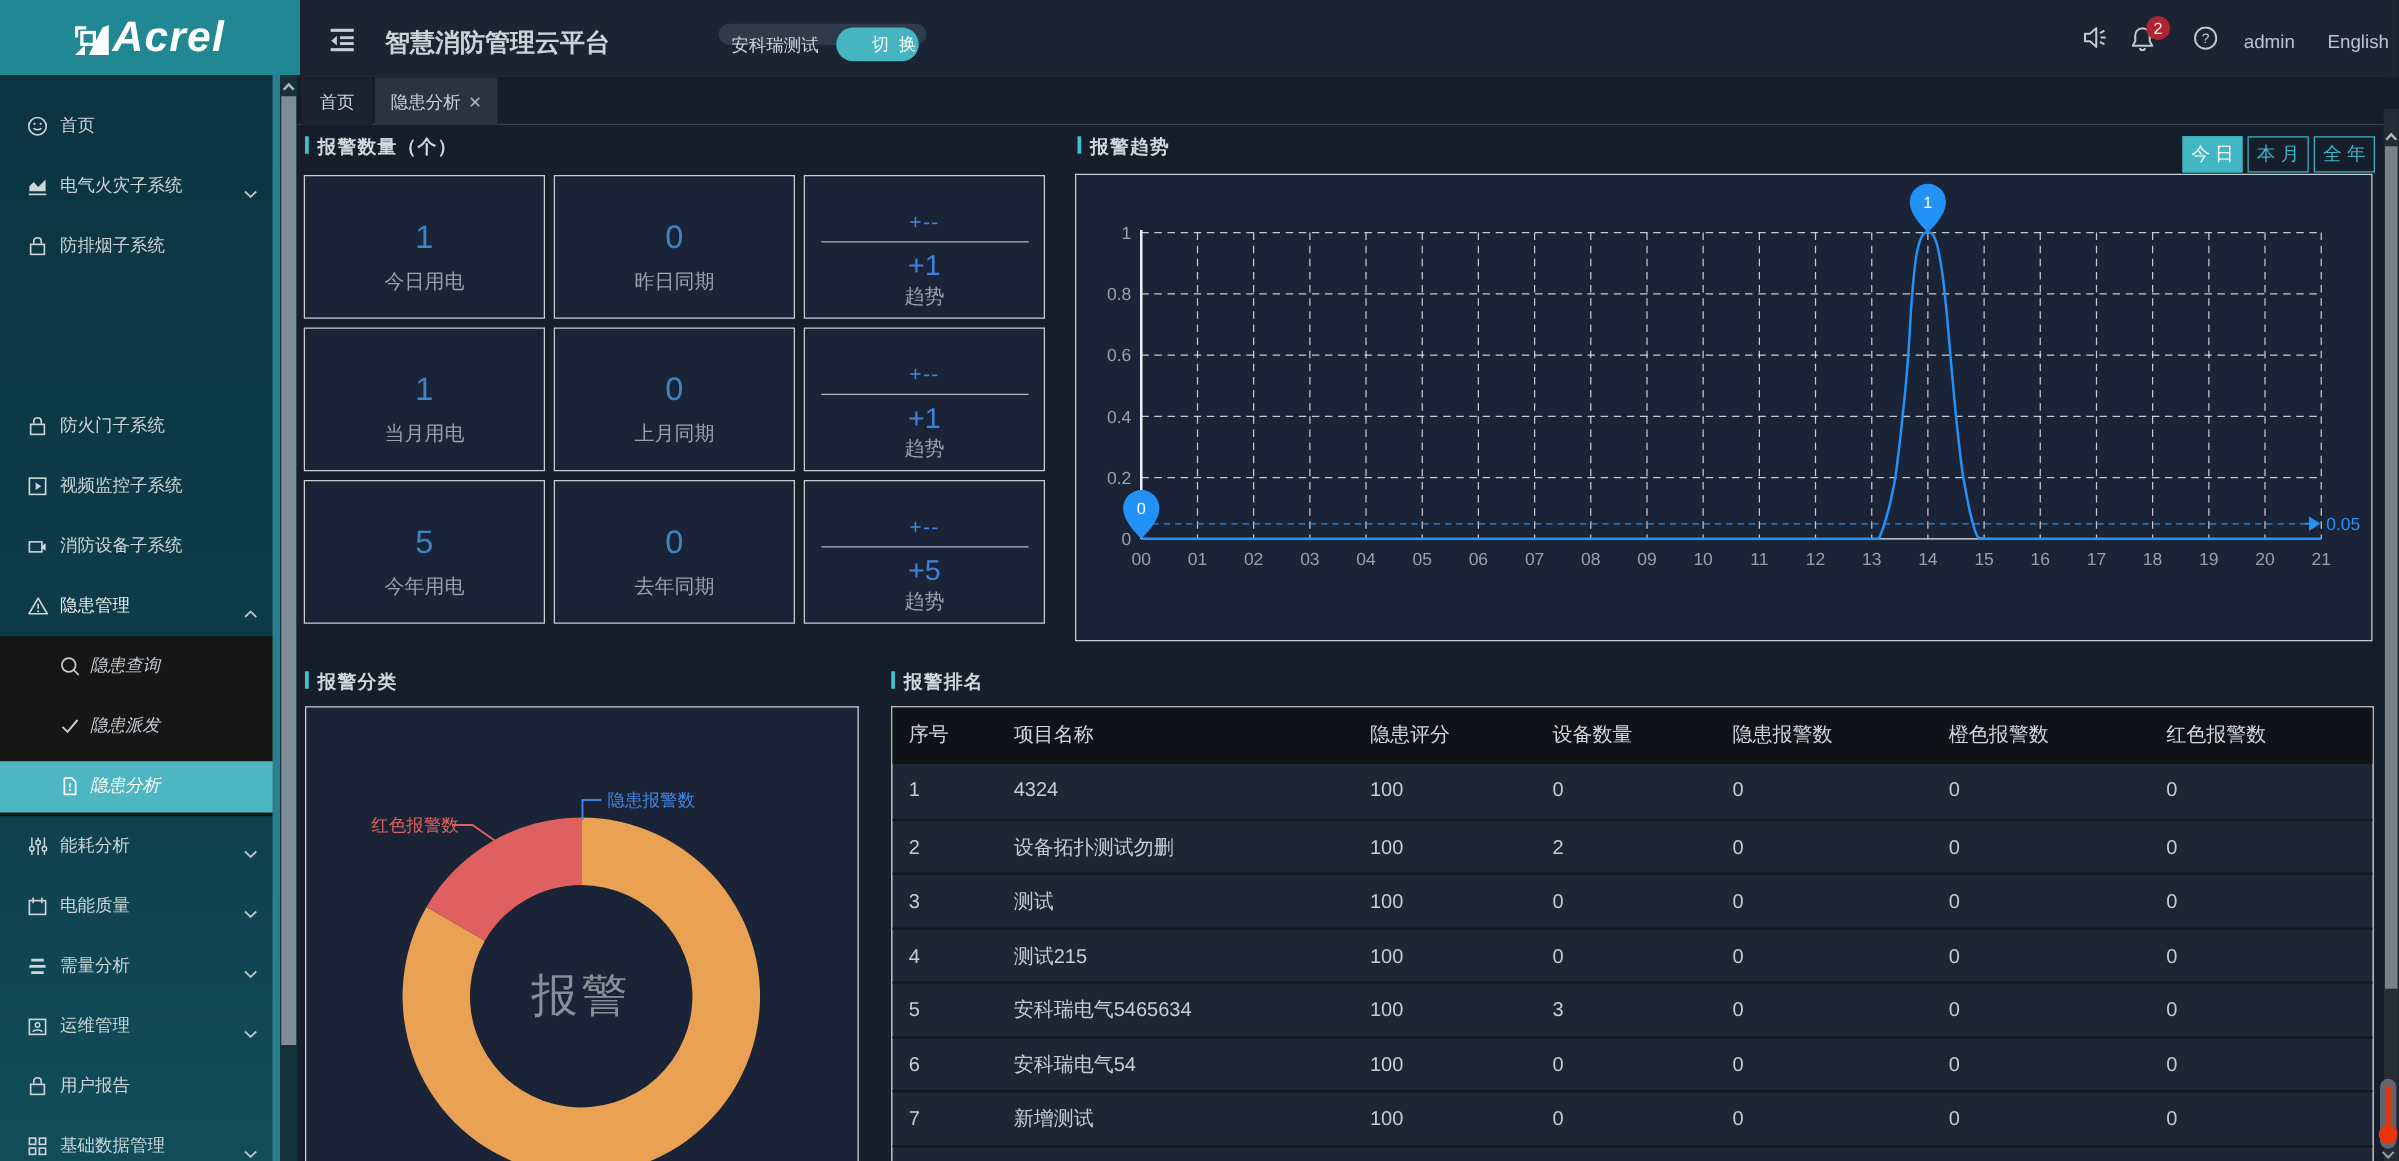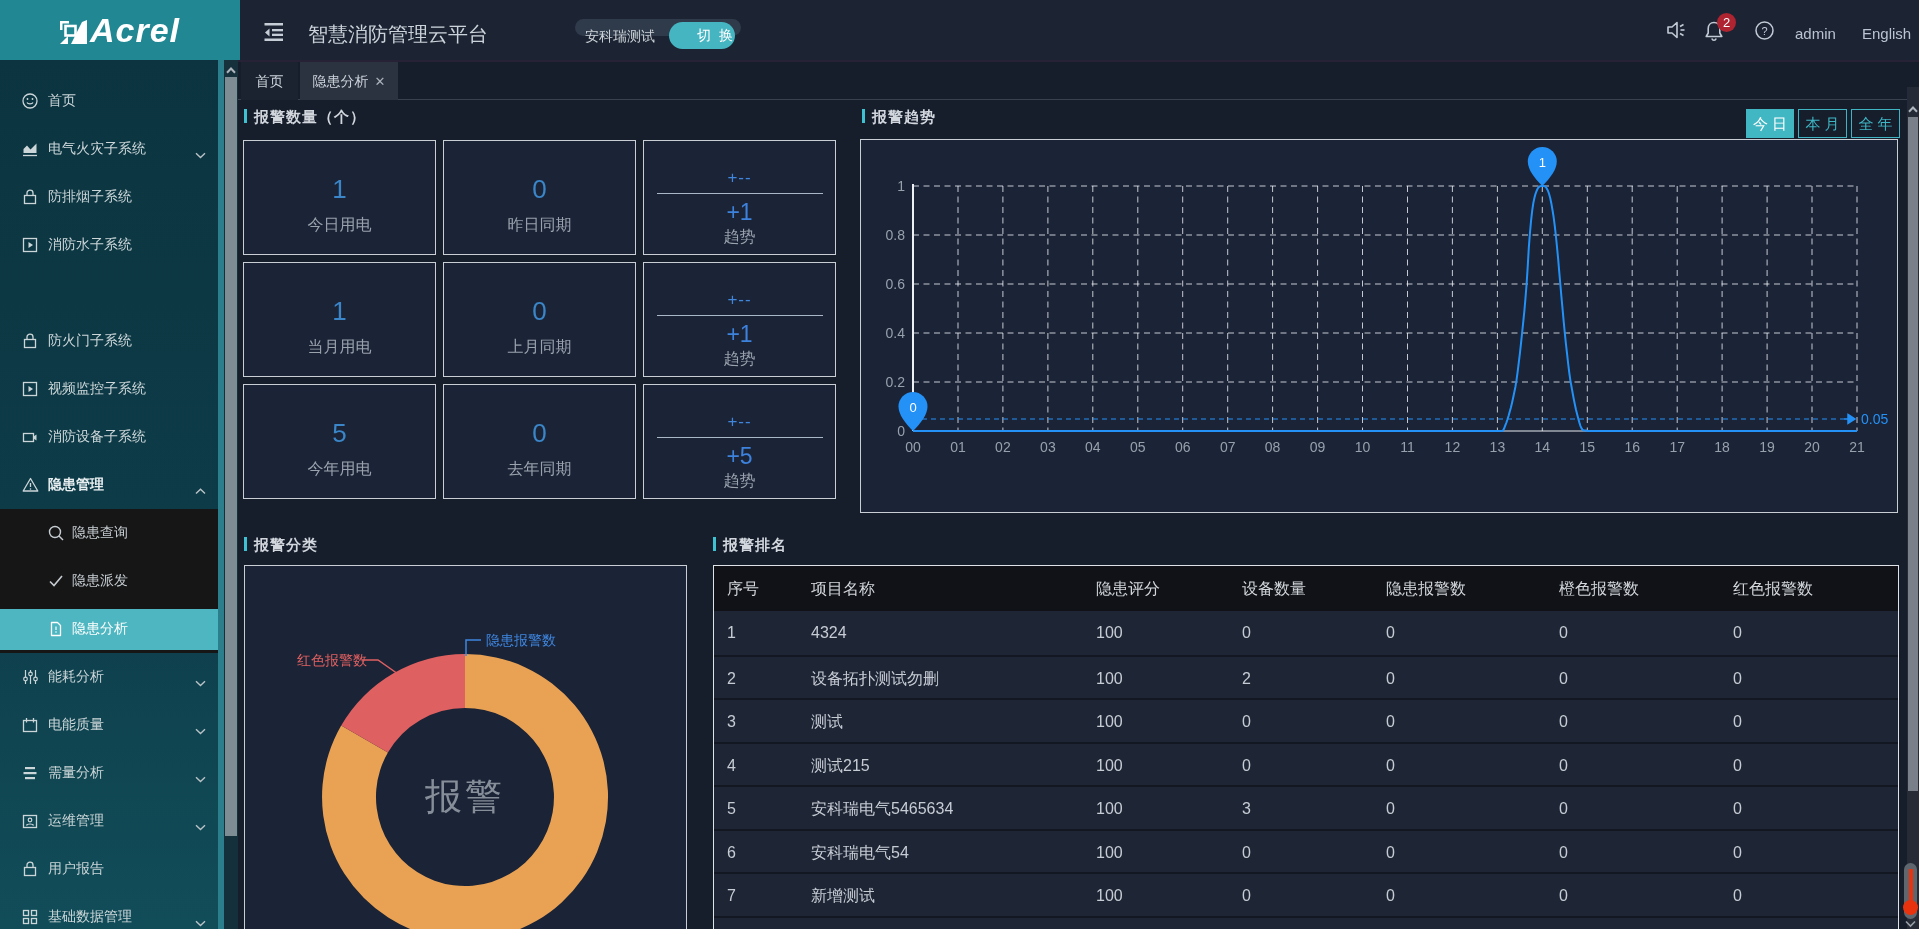--- a/index.html
+++ b/index.html
@@ -2,42 +2,42 @@
 <html><head>
 <meta charset="utf-8">
 <style>
 * { margin:0; padding:0; box-sizing:border-box; }
 html,body { width:1919px; height:929px; overflow:hidden; background:#161d2b; font-family:"Liberation Sans", sans-serif; }
 .abs { position:absolute; }
 
 #header { position:absolute; left:0; top:0; width:1919px; height:60px; background:#1c2433; }
 #logo { position:absolute; left:0; top:0; width:240px; height:60px; background:#208793; }
 #logoTxt { position:absolute; left:90px; top:11px; color:#fff; font-size:34px; font-weight:bold; font-style:italic; letter-spacing:1px; }
-#hTitle { position:absolute; left:308px; top:21px; color:#ccd2da; font-size:20px; font-weight:normal; }
+#hTitle { position:absolute; left:308px; top:21px; color:#ccd2da; font-size:20px; font-weight:bold; }
 #pill { position:absolute; left:575px; top:19px; width:166px; height:17px; background:#2f3a4a; border-radius:17px; }
 #pill .nm { position:absolute; left:10px; top:9px; font-size:14px; color:#cfd5da; }
 #pill .sw { position:absolute; left:94px; top:3px; width:66px; height:27px; background:#45b5c1; border-radius:14px; color:#fff; font-size:14px; text-align:right; line-height:27px; letter-spacing:2px; }
 .hIco { position:absolute; top:21px; }
 #adminTxt { position:absolute; left:1795px; top:25px; color:#b9c3d2; font-size:15px; }
 #engTxt { position:absolute; left:1862px; top:25px; color:#b9c3d2; font-size:15px; }
 #badge { position:absolute; left:1717px; top:13px; width:19px; height:19px; background:#ae2430; border-radius:50%; color:#fff; font-size:13px; text-align:center; line-height:19px; }
 
 #sidebar { position:absolute; left:0; top:60px; width:224px; height:869px; background:linear-gradient(180deg,#0b3440 0%,#0d3c48 55%,#114d59 100%); }
 #sideEdge { position:absolute; left:218px; top:60px; width:6px; height:869px; background:#2b7e8b; }
 #sideScroll { position:absolute; left:224px; top:60px; width:14px; height:869px; background:#13303b; }
 #sideScroll .arr { position:absolute; left:0; top:0; width:14px; height:17px; background:#16303c; }
 #sideScroll .thumb { position:absolute; left:1px; top:17px; width:12px; height:759px; background:#7e8d93; }
 .mi { position:absolute; left:0; width:224px; height:48px; color:#ccd6d9; font-size:14px; }
 .mi .txt { position:absolute; left:48px; top:15px; }
 .mi svg { position:absolute; left:22px; top:16px; }
 .mi .chev { position:absolute; right:18px; top:21px; width:11px; height:7px; }
 .mi .chev svg { position:static; }
 #submenu { position:absolute; left:0; width:224px; background:#161616; }
 .smi { position:absolute; left:0; width:224px; height:48px; color:#c6cdd2; font-size:14px; }
-.smi .txt { position:absolute; left:72px; top:15px; }
+.smi .txt { position:absolute; left:72px; top:15px;font-style:italic; }
 .smi svg { position:absolute; left:48px; top:16px; }
 .smi.sel { background:#4db6c1; color:#fff; }
 
 #content { position:absolute; left:238px; top:60px; width:1669px; height:869px; background:#161d2b; }
 #topline { position:absolute; left:238px; top:60px; width:1681px; height:2px; background:#272236; }
 #tabbar { position:absolute; left:238px; top:62px; width:1669px; height:38px; background:#161d2b; border-bottom:1px solid #3a414d; }
 .tab { position:absolute; top:0; height:38px; font-size:14px; color:#cdd4dc; text-align:center; }
 #tab1 { left:3px; width:57px; background:#1b2330; line-height:38px; }
 #tab2 { left:62px; width:98px; background:#2b3240; line-height:38px; }
 #tab2 .x { color:#aab2bc; font-size:13px; margin-left:6px; }
@@ -130,27 +130,20 @@
           <path d="M1 1.2 L5.5 5.6 L10 1.2" fill="none" stroke="#b9c3c7" stroke-width="1.4"></path>
         </svg></span>
     </div>
   <div class="mi" style="top:113px">
     <svg width="16" height="16" viewBox="0 0 16 16">
         <rect x="2.5" y="6.5" width="11" height="8" fill="none" stroke="#ccd6d9" stroke-width="1.3"></rect>
         <path d="M5 6 L5 4 C5 2.3 6.3 1.2 8 1.2 C9.7 1.2 11 2.3 11 4 L11 6" fill="none" stroke="#ccd6d9" stroke-width="1.3"></path>
       </svg>
     <span class="txt">防排烟子系统</span>
     </div>
-  <div class="mi" style="top:161px">
-    <svg width="16" height="16" viewBox="0 0 16 16">
-        <rect x="1.5" y="1.5" width="13" height="13" fill="none" stroke="#ccd6d9" stroke-width="1.3"></rect>
-        <path d="M6.5 5 L11 8 L6.5 11 Z" fill="#ccd6d9"></path>
-      </svg>
-    <span class="txt">消防水子系统</span>
-    </div>
   <div class="mi" style="top:257px">
     <svg width="16" height="16" viewBox="0 0 16 16">
         <rect x="2.5" y="6.5" width="11" height="8" fill="none" stroke="#ccd6d9" stroke-width="1.3"></rect>
         <path d="M5 6 L5 4 C5 2.3 6.3 1.2 8 1.2 C9.7 1.2 11 2.3 11 4 L11 6" fill="none" stroke="#ccd6d9" stroke-width="1.3"></path>
       </svg>
     <span class="txt">防火门子系统</span>
     </div>
   <div class="mi" style="top:305px">
     <svg width="16" height="16" viewBox="0 0 16 16">
         <rect x="1.5" y="1.5" width="13" height="13" fill="none" stroke="#ccd6d9" stroke-width="1.3"></rect>
@@ -164,21 +157,21 @@
         <path d="M11.5 7.5 L14.5 5.5 L14.5 11.5 L11.5 9.5 Z" fill="#ccd6d9"></path>
       </svg>
     <span class="txt">消防设备子系统</span>
     </div>
   <div class="mi" style="top:401px">
     <svg width="17" height="16" viewBox="0 0 17 16">
         <path d="M8.5 1.5 L15.8 14 L1.2 14 Z" fill="none" stroke="#ccd6d9" stroke-width="1.3" stroke-linejoin="round"></path>
         <line x1="8.5" y1="6" x2="8.5" y2="10" stroke="#ccd6d9" stroke-width="1.3"></line>
         <circle cx="8.5" cy="12" r="0.8" fill="#ccd6d9"></circle>
       </svg>
-    <span class="txt" style="font-weight:bold;color:#e8eef0">隐患管理</span>
+    <span class="txt" style="font-weight:normal;color:#e8eef0">隐患管理</span>
       <span class="chev"><svg width="11" height="7" viewBox="0 0 11 7">
           <path d="M1 5.6 L5.5 1.2 L10 5.6" fill="none" stroke="#b9c3c7" stroke-width="1.4"></path>
         </svg></span>
     </div>
   <div id="submenu" style="top:449px;height:144px">
     <div class="smi" style="top:0px">
       <svg width="16" height="16" viewBox="0 0 16 16">
           <circle cx="7" cy="7" r="5.5" fill="none" stroke="#c6cdd2" stroke-width="1.4"></circle>
           <line x1="11" y1="11" x2="15" y2="15" stroke="#c6cdd2" stroke-width="1.4"></line>
         </svg>

